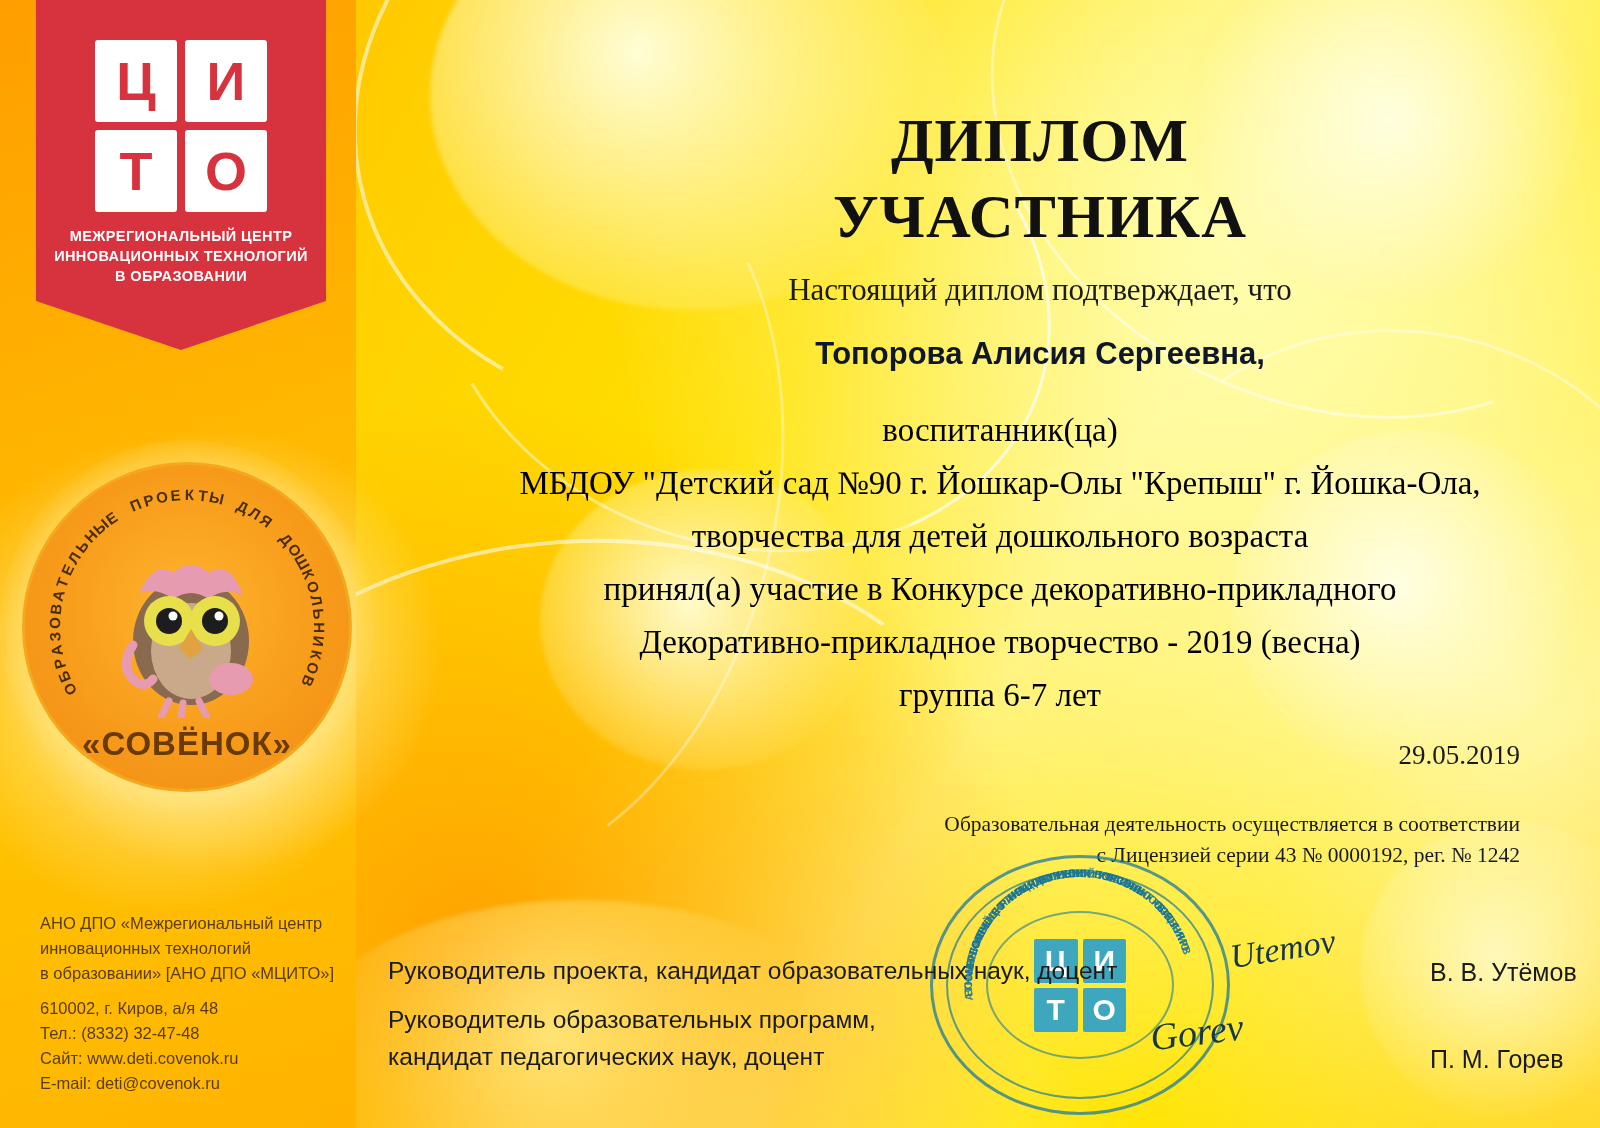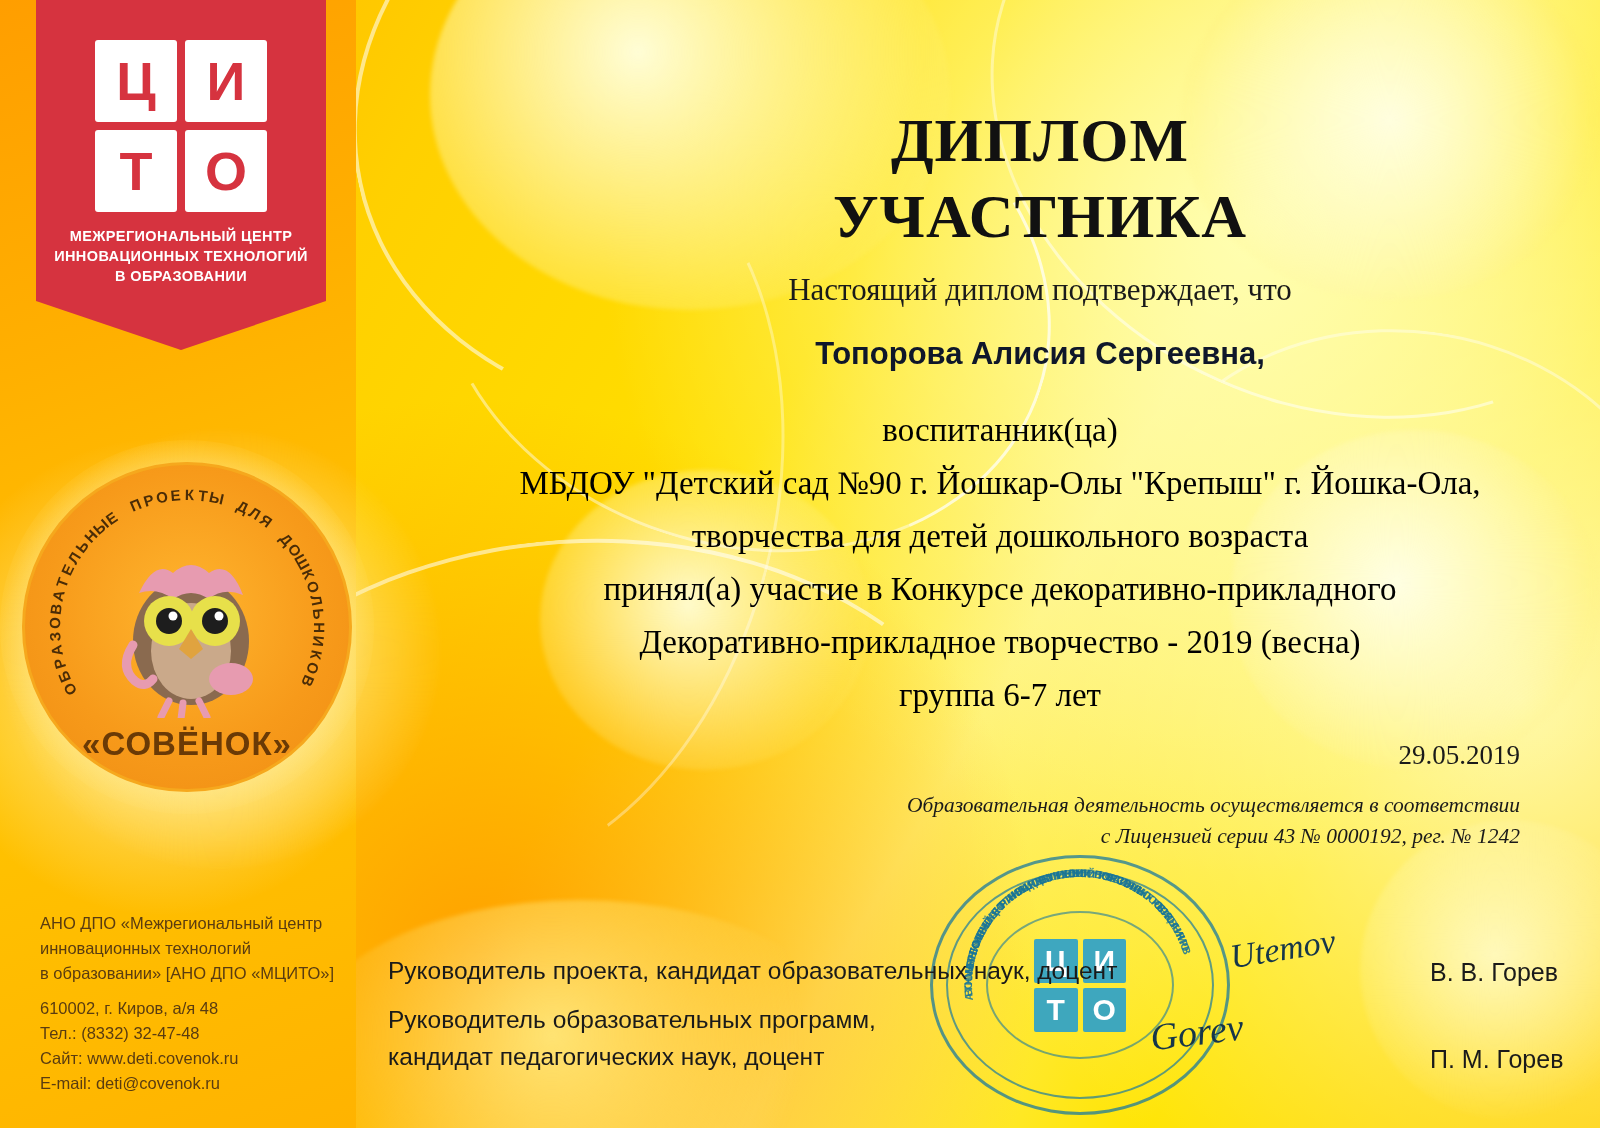--- a/index.html
+++ b/index.html
@@ -203,24 +203,23 @@
   .date {
     position: absolute;
     left: 900px; top: 740px;
     width: 620px;
     text-align: right;
     font-size: 27px;
     color: #1a1a1a;
   }
   .license {
     position: absolute;
-    left: 780px; top: 790px;
+    left: 780px; top: 809px;
     width: 740px;
     text-align: right;
-    font-style: italic;
     font-size: 21.5px;
     line-height: 31px;
     color: #1a1a1a;
   }
 
   
   .sig-block {
     position: absolute;
     left: 388px; top: 952px;
     width: 900px;
@@ -622,16 +621,16 @@
   <div class="sig-block">
     <div>Руководитель проекта, кандидат образовательных наук, доцент</div>
     <div style="height:12px"></div>
     <div>Руководитель образовательных программ,</div>
     <div>кандидат педагогических наук, доцент</div>
   </div>
 
   <div class="autograph auto-1">Utemov</div>
   <div class="autograph auto-2">Gorev</div>
 
-  <div class="sig-name sig-name-1">В. В. Горев</div>
+  <div class="sig-name sig-name-1">В. В. Утёмов</div>
   <div class="sig-name sig-name-2">П. М. Горев</div>
 
 </div>
 
 </body></html>

